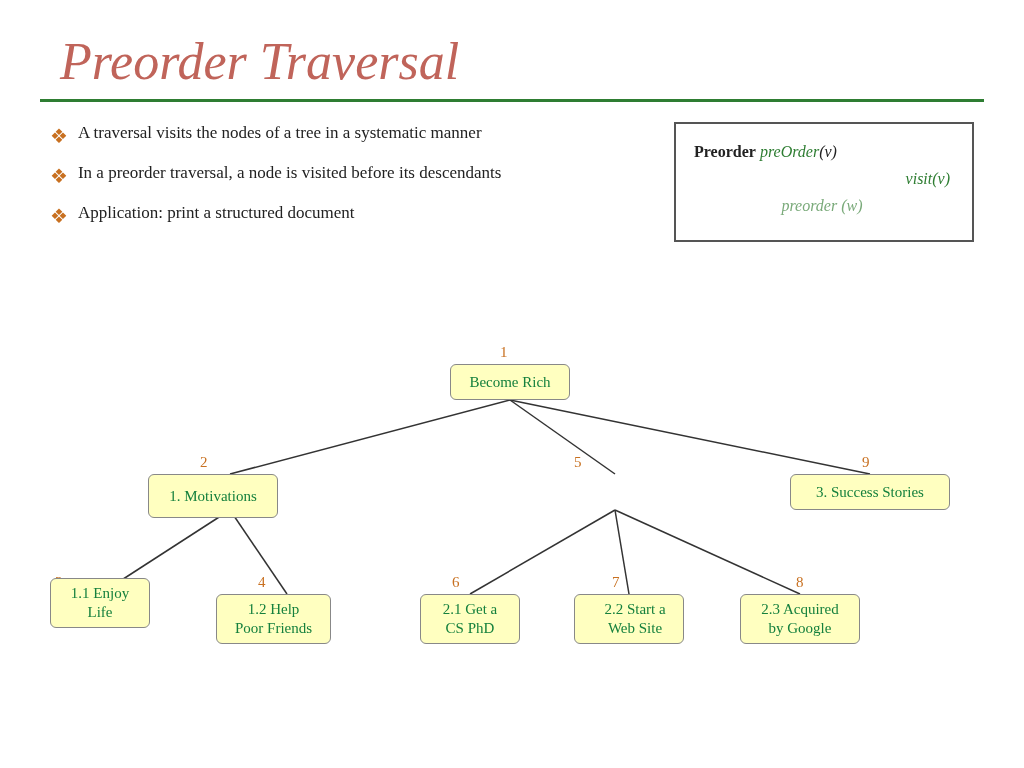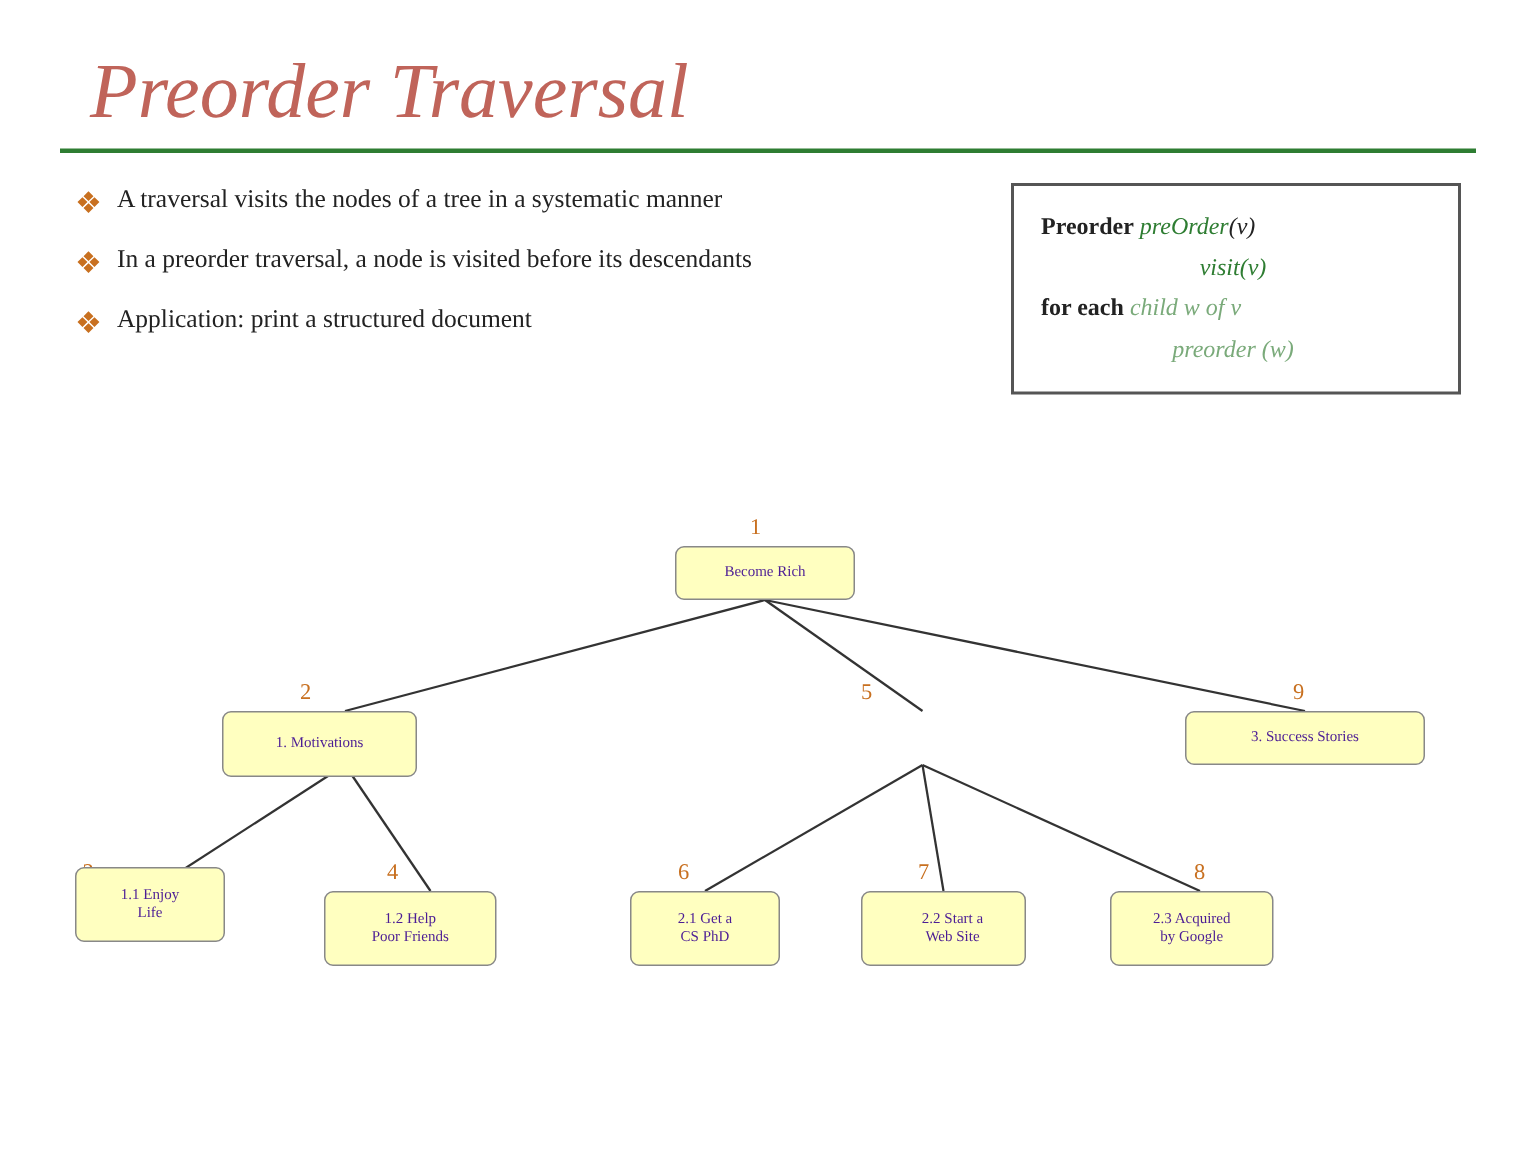--- a/index.html
+++ b/index.html
@@ -75,21 +75,21 @@
       width: 300px;
       flex-shrink: 0;
       background: #fff;
       font-size: 16px;
       line-height: 1.7;
     }
     .algo-line1 { color: #222; font-weight: normal; }
     .algo-line1 .algo-keyword { font-weight: bold; color: #222; }
     .algo-line1 .algo-name { font-style: italic; color: #2e7d32; font-weight: normal; }
     .algo-line1 .algo-param { font-style: italic; color: #222; font-weight: normal; }
-    .algo-line2 { color: #2e7d32; font-style: italic; text-align: center; }
+    .algo-line2 { color: #2e7d32; font-style: italic; text-align: right; }
     .algo-line3 { font-weight: normal; color: #222; }
     .algo-line3 .bold { font-weight: bold; }
     .algo-line3 .italic-green { font-style: italic; color: #7aaa7a; }
     .algo-line4 { color: #7aaa7a; font-style: italic; text-align: center; }
 
     
     .tree-section {
       position: absolute;
       top: 310px;
       left: 0;
@@ -108,22 +108,22 @@
     .node-box {
       position: absolute;
       background: #ffffc0;
       border: 1.5px solid #888;
       border-radius: 6px;
       display: flex;
       align-items: center;
       justify-content: center;
       text-align: center;
       font-family: 'Times New Roman', Times, serif;
-      font-size: 10px;
-      color: #4c1d95;
+      font-size: 15px;
+      color: #15803d;
       line-height: 1.25;
     }
 
     .node-number {
       position: absolute;
       color: #c87020;
       font-size: 15px;
       font-family: 'Times New Roman', Times, serif;
       font-weight: normal;
     }
@@ -154,23 +154,20 @@
       </li>
     </ul>
 
     <div class="algo-box">
       <div class="algo-line1">
         <span class="algo-keyword">Preorder</span>
         <span> </span>
         <span class="algo-name">preOrder</span><span class="algo-param">(v)</span>
       </div>
       <div class="algo-line2">visit(v)</div>
-      <div class="algo-line3">
-        <span class="bold">for each</span><span class="italic-green"> child w of v</span>
-      </div>
       <div class="algo-line4">preorder (w)</div>
     </div>
   </div>
 
   <div class="tree-section">
 
     <svg class="tree-svg">
 
       <line x1="510" y1="76" x2="230" y2="150" stroke="#333" stroke-width="1.5"></line>
 
@@ -233,19 +230,19 @@
 
     <div class="node-number" style="left: 612px; top: 250px;">7</div>
 
     <div class="node-box" style="left: 574px; top: 270px; width: 110px; height: 50px; white-space: pre-line; padding-left: 12px;">
       <span>2.2 Start a
 Web Site</span>
     </div>
 
     <div class="node-number" style="left: 796px; top: 250px;">8</div>
 
-    <div class="node-box" style="left: 740px; top: 270px; width: 109px; height: 50px; white-space: pre-line;">
+    <div class="node-box" style="left: 740px; top: 270px; width: 120px; height: 50px; white-space: pre-line;">
       <span>2.3 Acquired
 by Google</span>
     </div>
 
   </div>
 </div>
 
 </body></html>

